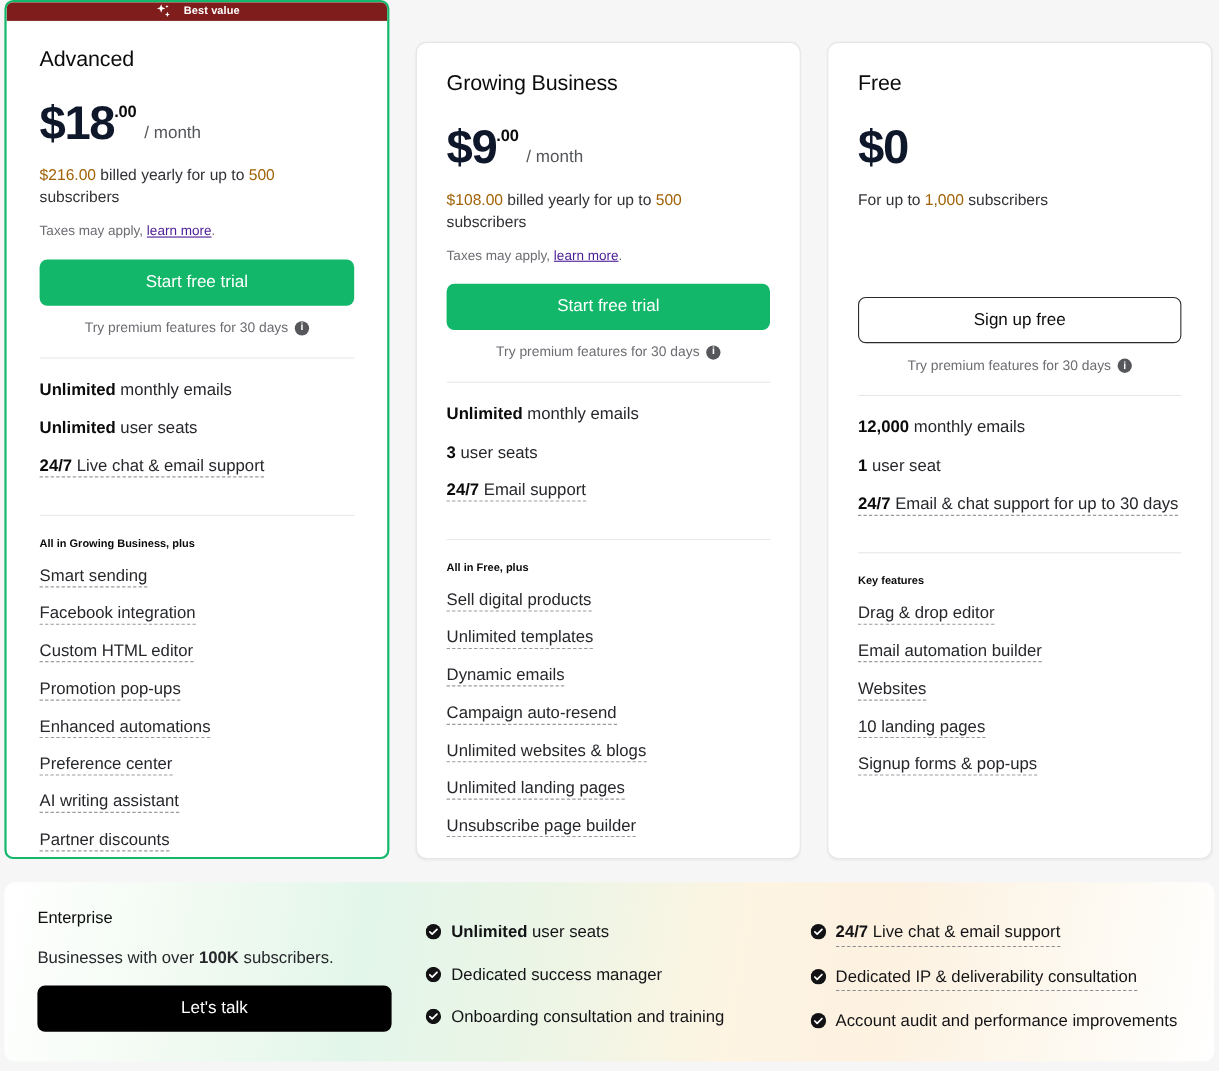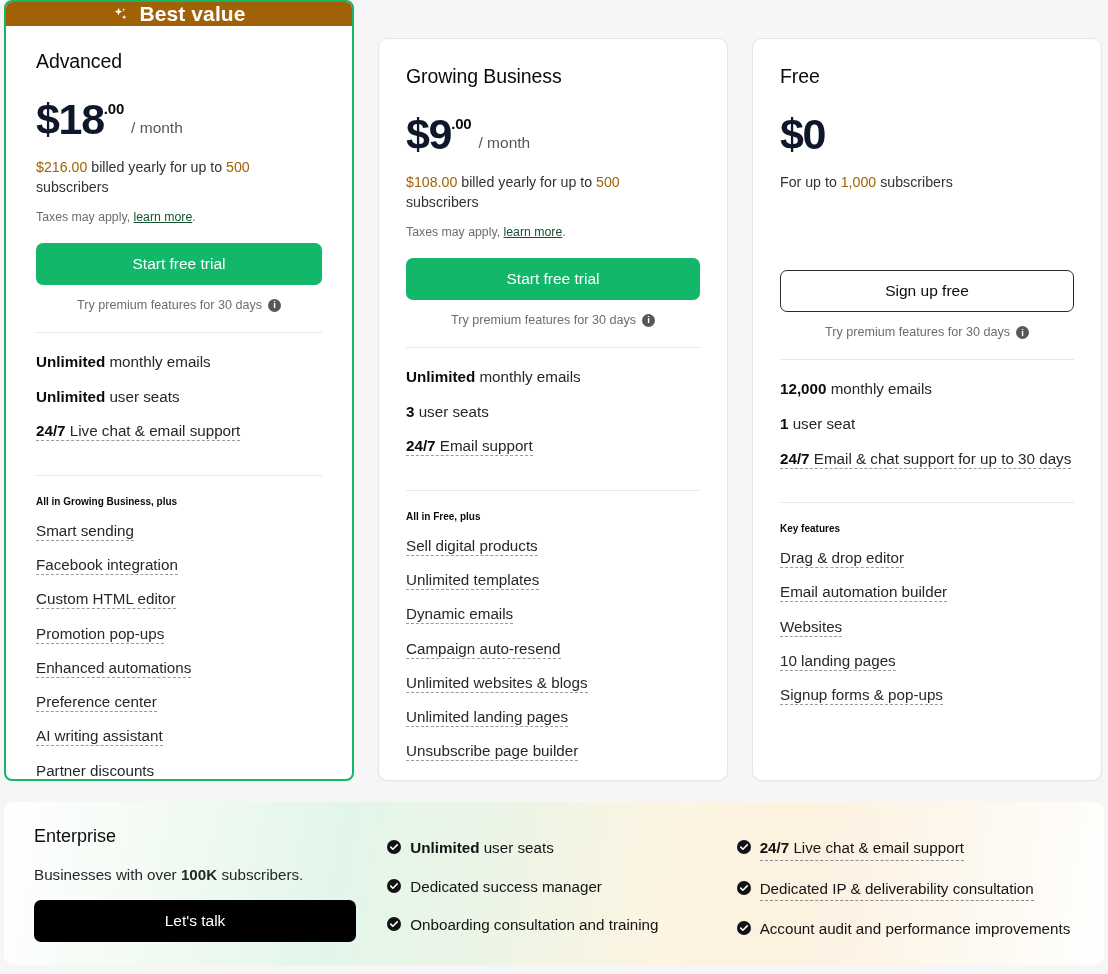--- a/index.html
+++ b/index.html
@@ -48,27 +48,27 @@
     margin-top: 38px;
     height: 743px;
     border: 1px solid #e6e6e8;
     box-shadow: 0 1px 2px rgba(16,24,40,.04);
   }
   .plan.growing { margin-left: 4px; }
   .plan.free { margin-left: 4px; }
 
   .badge {
     height: 43px;
-    background: #a16207;
+    background: #7f1d1d;
     color: #fff;
     display: flex;
     align-items: center;
     justify-content: center;
     gap: 10px;
-    font-size: 21px;
+    font-size: 10px;
     font-weight: 700;
     letter-spacing: .1px;
   }
   .badge svg { display:block; }
 
   .plan-body {
     padding: 0 30px;
     flex: 1;
     display: flex;
     flex-direction: column;
@@ -118,21 +118,21 @@
     color: #323237;
     max-width: 290px;
   }
   .billing b { font-weight: 400; color: #a16207; }
 
   .taxes {
     margin-top: 12px;
     font-size: 12.3px;
     color: #6c6d72;
   }
-  .taxes a { color: #14532d; }
+  .taxes a { color: #4c1d95; }
 
   .cta {
     margin-top: 19px;
     height: 42px;
     border-radius: 7px;
     border: none;
     font-size: 15.5px;
     font-family: inherit;
     cursor: pointer;
     display: flex;
@@ -211,21 +211,21 @@
         #eaf5e6 43%,
         #fdf4e2 60%,
         #fdf1e0 72%,
         #fdf8ee 86%,
         #ffffff 100%);
     display: flex;
     padding: 24px 30px 0 30px;
     overflow: hidden;
   }
   .ent-left { width: 352px; }
-  .ent-title { font-size: 18px; color: #0b0b0c; }
+  .ent-title { font-size: 15px; color: #0b0b0c; }
   .ent-sub { font-size: 15.2px; color: #26272b; margin-top: 19px; }
   .ent-sub b { font-weight: 700; }
   .ent-btn {
     margin-top: 17px;
     width: 322px;
     height: 42px;
     border-radius: 7px;
     background: #000;
     color: #fff;
     border: none;

